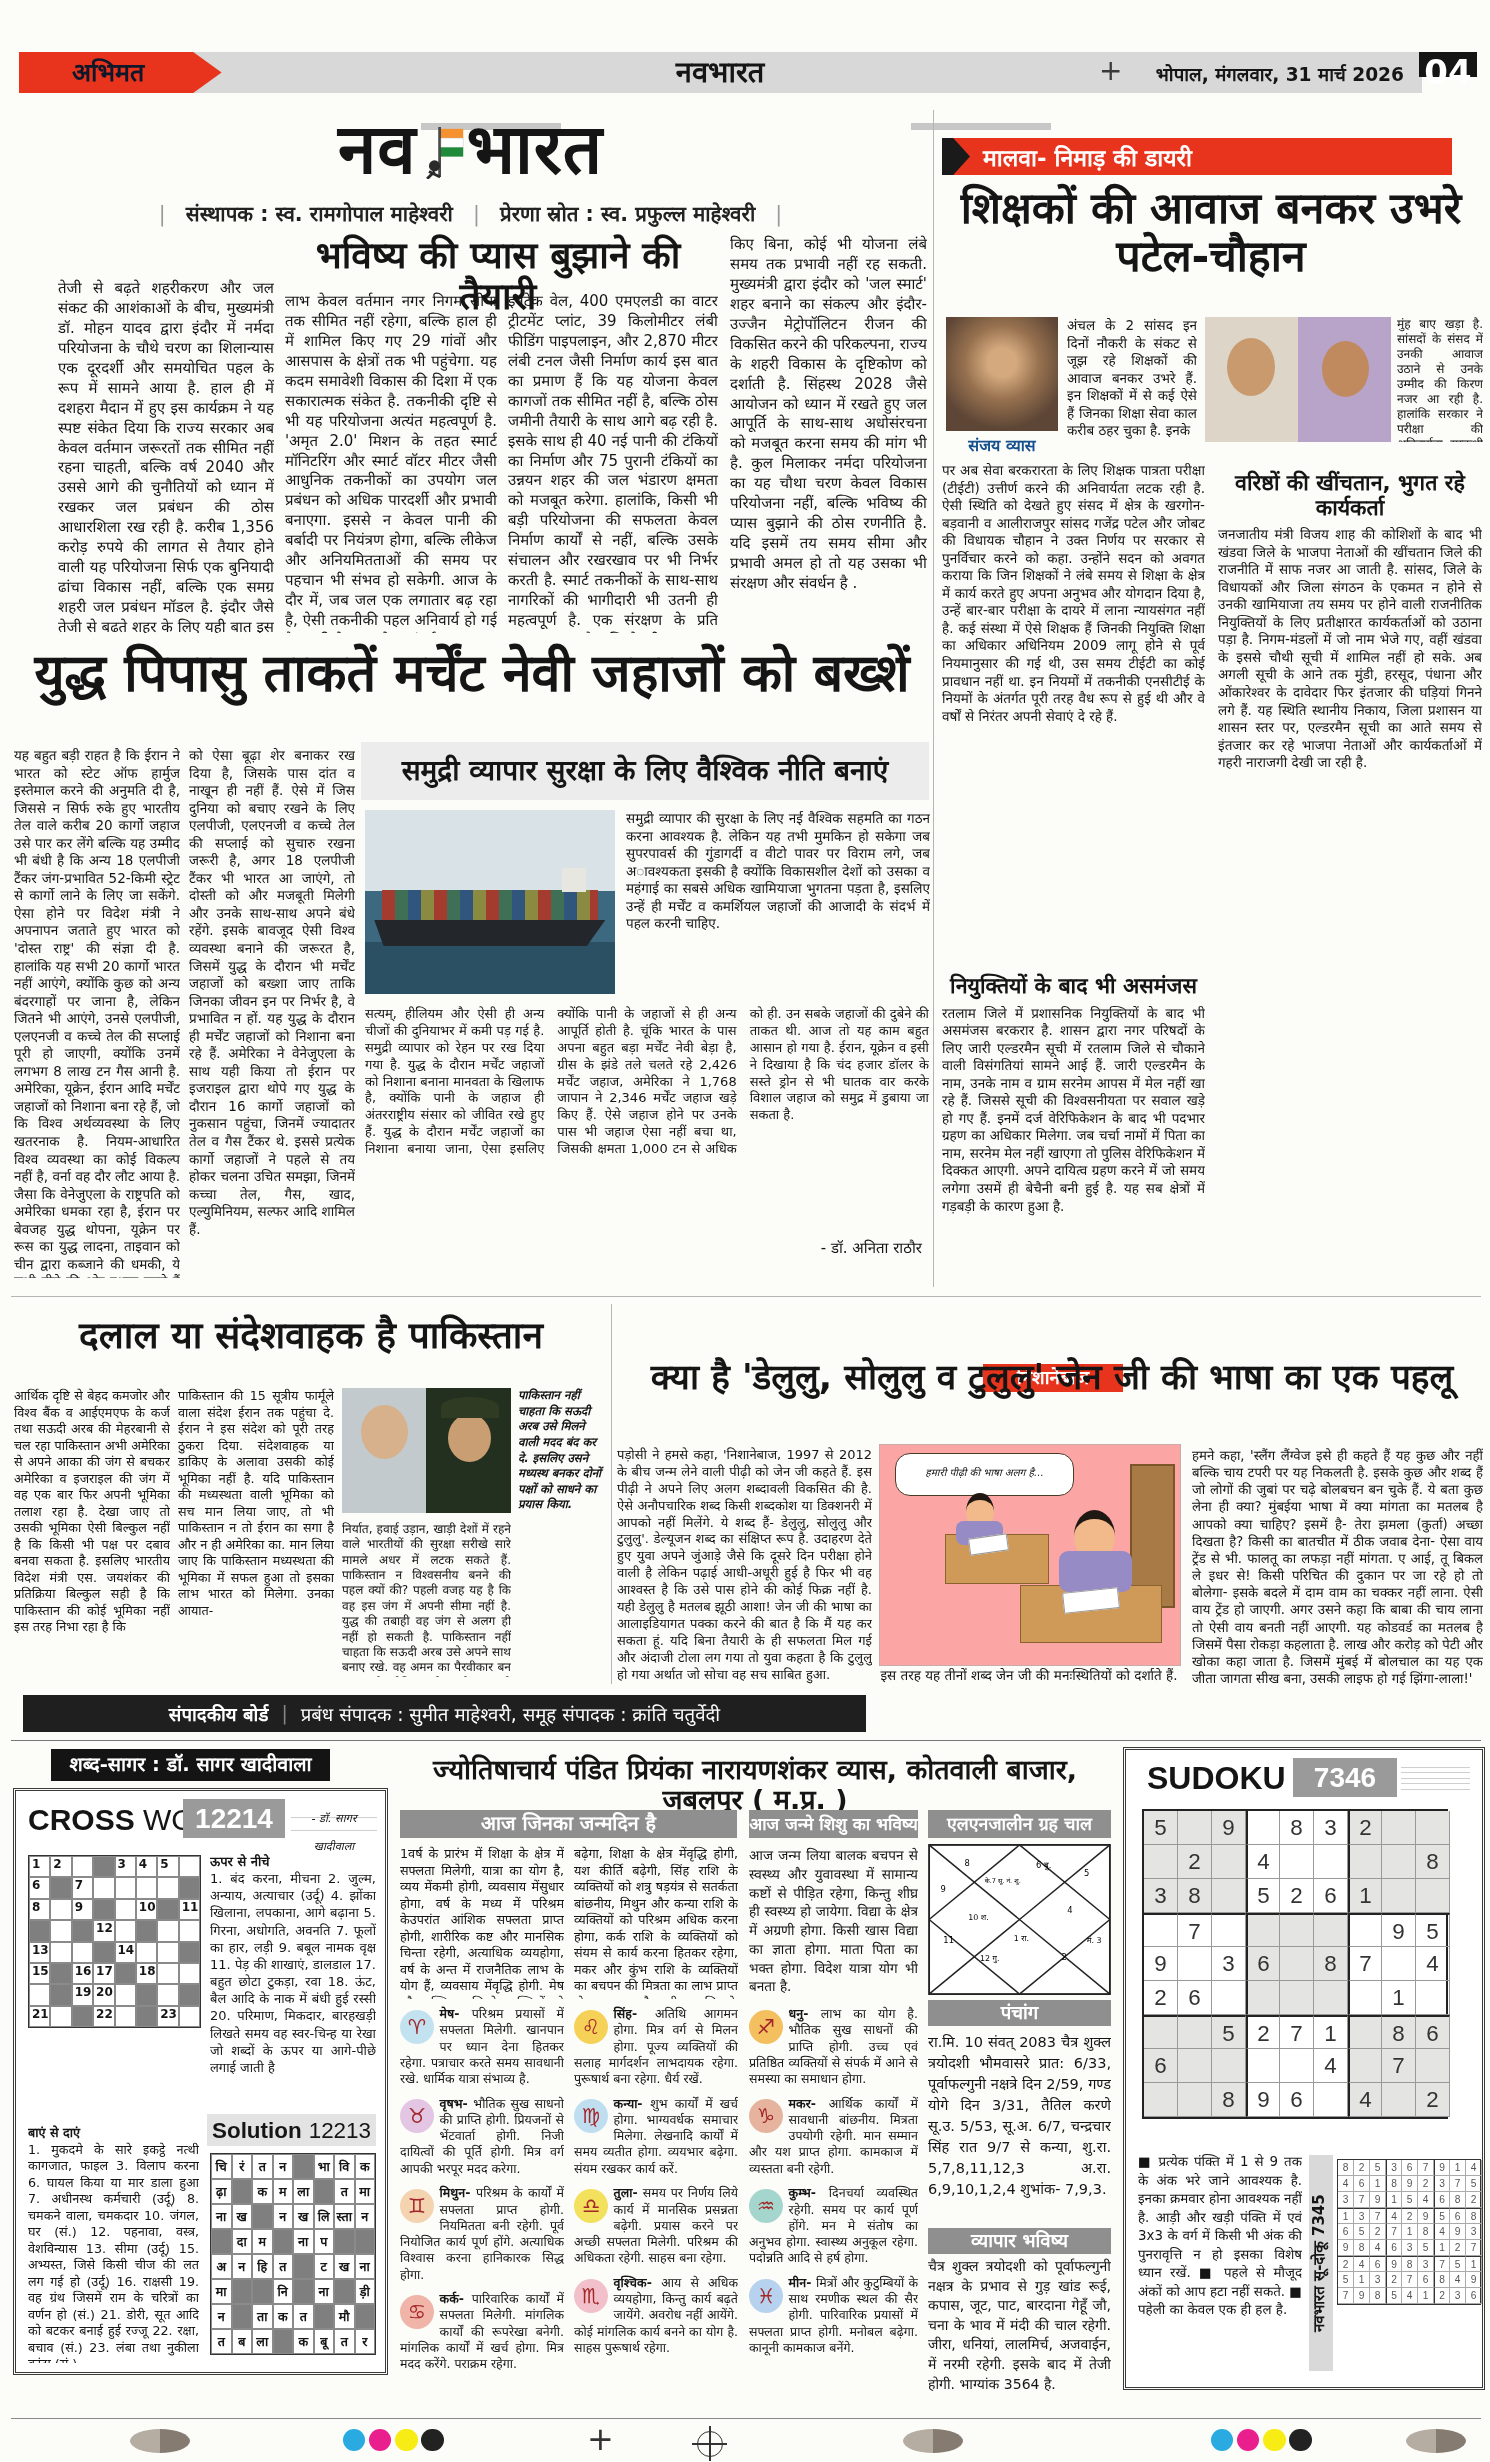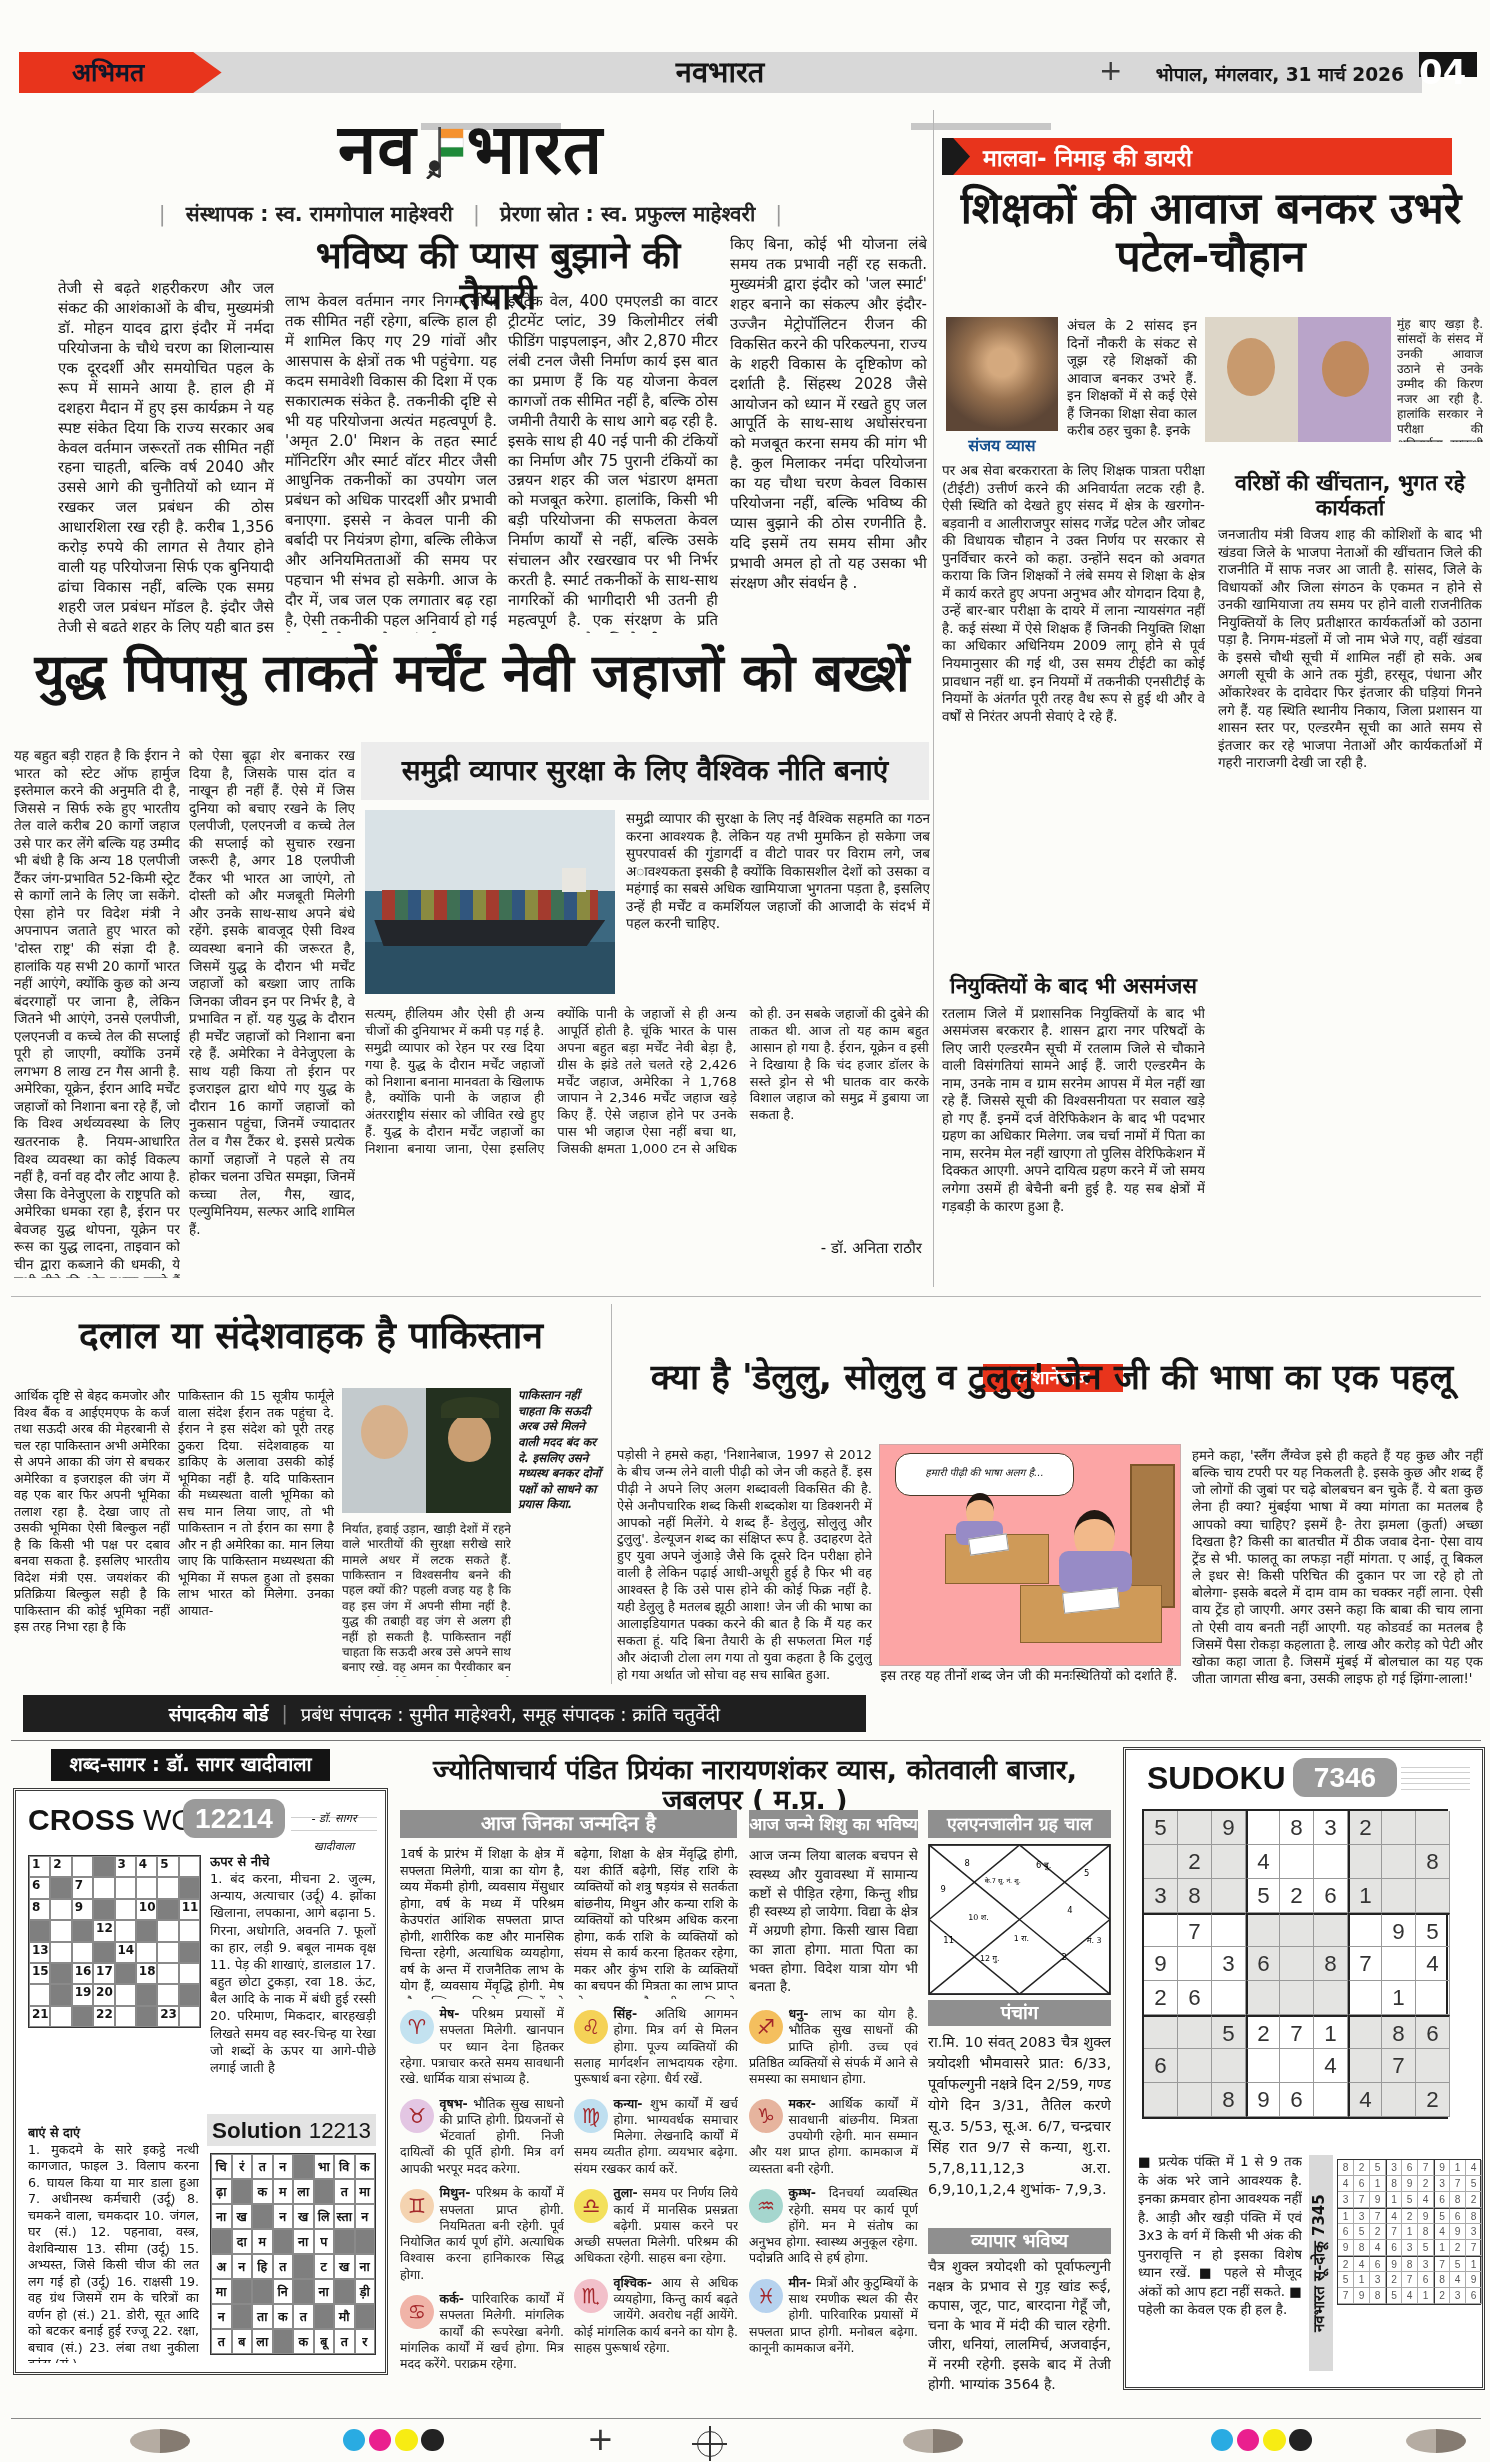--- a/index.html
+++ b/index.html
@@ -10,21 +10,21 @@
   .eng{font-family:"Liberation Sans",sans-serif;}
   
   .topbar{left:18.6px;top:52px;width:1403px;height:41px;background:#d8d8d8;}
   .redtag{left:18.6px;top:52px;width:203px;height:41px;background:#e8341c;color:#0f172a;
           font-weight:bold;font-size:25px;line-height:41px;text-align:center;padding-right:24px;box-sizing:border-box;
           clip-path:polygon(0 0,86% 0,100% 50%,86% 100%,0 100%);}
   .mast-small{left:18.6px;top:52px;width:1403px;height:41px;text-align:center;font-weight:bold;font-size:29px;line-height:41px;}
   .bar-plus{left:1099px;top:54px;font-size:28px;color:#3a3a3a;}
   .dateline{right:86px;top:61px;font-weight:bold;font-size:18.6px;}
   .pagenum{right:13px;top:52px;width:58px;height:25px;background:#151515;color:#fff;font-weight:bold;
-           font-size:34px;line-height:41px;}
+           font-size:34px;line-height:41px;text-align:center;}
   
   .mast-title{left:0;top:99px;width:941px;text-align:center;font-size:69px;font-weight:bold;letter-spacing:0.9px;}
   .mast-rule{top:123px;width:140px;height:6.5px;background:#c7c7c7;}
   .founders{left:0;top:199px;width:941px;text-align:center;font-weight:bold;font-size:20.5px;color:#222;}
   .founders .sep{color:#999;font-weight:normal;padding:0 13px;}
   
   .hl{font-weight:bold;line-height:1.12;text-align:center;}
   .vrule{width:0.9px;background:#b5b5b5;}
   .hrule{height:0.9px;background:#b5b5b5;}
   .bodytxt{font-size:15px;line-height:1.33;}
@@ -39,21 +39,21 @@
   .ph{overflow:hidden;}
   .face{position:absolute;border-radius:50%;}
   
   .graybox-hl{background:#ececec;font-weight:bold;text-align:center;}
   
   .edboard{left:23px;top:1695px;width:843px;height:37px;background:#1f1f1f;color:#fff;display:flex;
            align-items:center;justify-content:center;font-size:18.6px;gap:13px;}
   
   .blackbar{background:#141414;color:#fff;font-weight:bold;text-align:center;}
   .outbox{border:1.9px solid #3a3a3a;outline:0.9px solid #3a3a3a;outline-offset:1.9px;background:#fff;}
-  .graynum{background:#9a9a9a;color:#fff;font-weight:bold;text-align:center;border-radius:12px;}
+  .graynum{background:#9a9a9a;color:#fff;font-weight:bold;text-align:center;}
   
   #cwgrid{display:grid;grid-template-columns:repeat(8,21.4px);grid-auto-rows:21.4px;border:1.9px solid #333;width:171px;}
   .cwc{border:0.9px solid #8a8a8a;box-sizing:border-box;font-size:12px;font-weight:bold;padding-left:1.9px;}
   .cwc.blk{background:#7f7f7f;}
   #cwsol{display:grid;grid-template-columns:repeat(8,20.5px);grid-auto-rows:25px;border:1.9px solid #333;width:164px;}
   .cwsc{border:0.9px solid #8a8a8a;box-sizing:border-box;font-size:12.6px;font-weight:bold;text-align:center;line-height:23px;}
   .cwsc.blk{background:#7f7f7f;}
   
   .gbar{background:#8f8f8f;color:#fff;font-weight:bold;text-align:center;font-size:19.6px;line-height:28px;}
   

